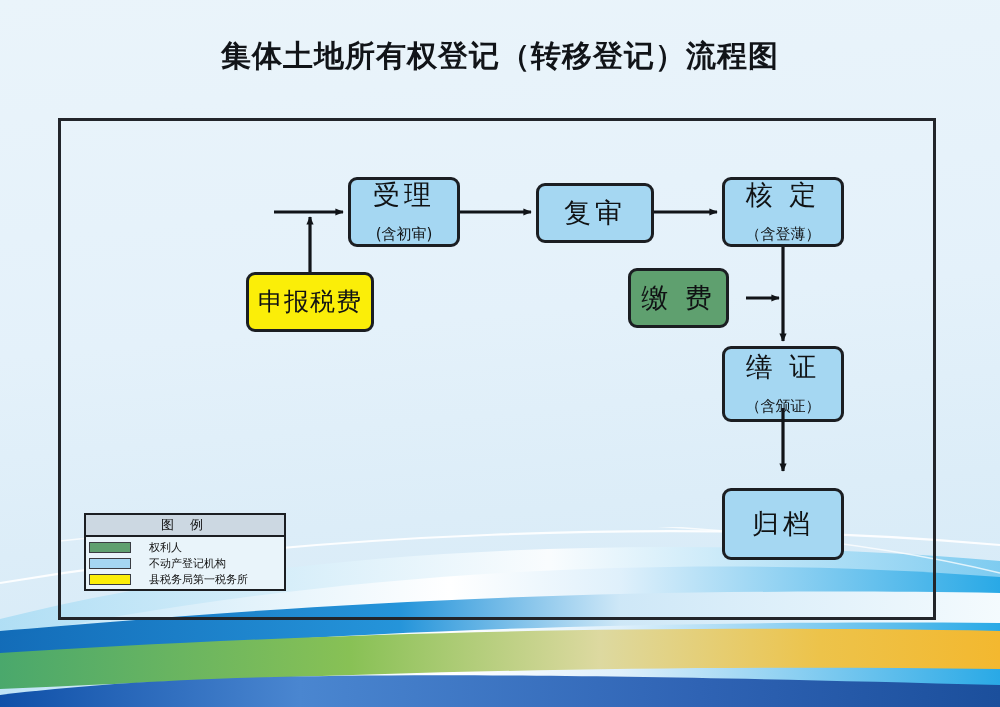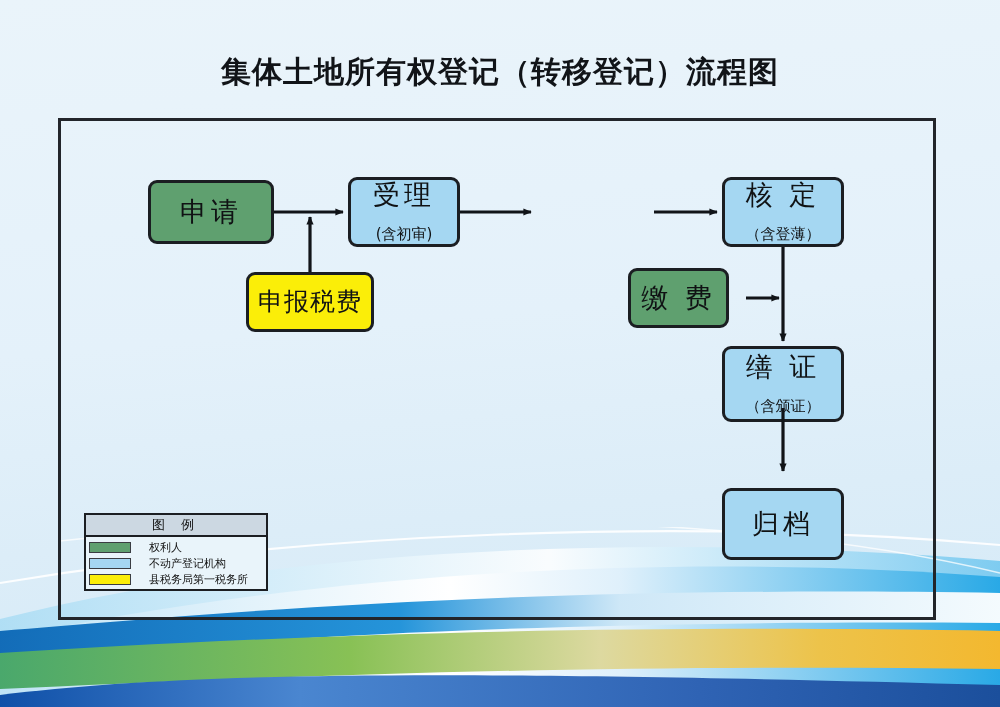--- a/index.html
+++ b/index.html
@@ -14,21 +14,21 @@
   
   #page {
     position:absolute; inset:0;
     background:linear-gradient(175deg,#eaf4fa 0%,#e4f1fa 45%,#dcedf8 70%,#d3e9f7 100%);
     overflow:hidden;
   }
   #deco { position:absolute; left:0; bottom:0; width:1000px; height:180px; }
 
   
   #title {
-    position:absolute; top:52px; left:0; width:1000px;
+    position:absolute; top:36px; left:0; width:1000px;
     text-align:center;
     font-family:"DejaVu Serif","Liberation Serif", serif;
     font-weight:700;
     font-size:30px;
     letter-spacing:1px;
     color:#111418;
     white-space:nowrap;
   }
 
   
@@ -61,21 +61,21 @@
   .node.yellow { background:#fbee08; }
   .node.yellow .main { font-size:25px; letter-spacing:1px; }
 
   
   #wires { position:absolute; left:0; top:0; width:1000px; height:707px; pointer-events:none; }
 
   
   #legend {
     position:absolute;
     left:84px; top:513px;
-    width:184px; height:78px;
+    width:202px; height:78px;
     border:2px solid #1b1e22;
     background:#e9f4fa;
     font-family:"DejaVu Sans","Liberation Sans", sans-serif;
   }
   #legend .lg-head {
     height:22px;
     border-bottom:2px solid #1b1e22;
     background:#ccd8e2;
     display:flex; align-items:center; justify-content:center;
     font-size:13px; letter-spacing:6px; color:#111;
@@ -135,29 +135,29 @@
     <path d="M0,168 C180,146 420,142 1000,158 L1000,180 L0,180 Z" fill="url(#gNavy)"></path>
 
     <path d="M0,56 C300,6 680,-10 1000,18" fill="none" stroke="#ffffff" stroke-width="2.2" opacity="0.9"></path>
     <path d="M60,14 C380,-22 760,-12 1000,46" fill="none" stroke="#ffffff" stroke-width="1.6" opacity="0.75"></path>
   </svg>
 
   <div id="title">集体土地所有权登记（转移登记）流程图</div>
 
   <div id="frame"></div>
 
-  <div class="node green" style="left:148px; top:180px; width:126px; height:64px;">
-    <span class="main">申请</span>
-  </div>
 
   <div class="node blue" style="left:348px; top:177px; width:112px; height:70px;">
     <span class="main">受理</span>
     <span class="sub">(含初审)</span>
   </div>
 
+  <div class="node blue" style="left:536px; top:183px; width:118px; height:60px;">
+    <span class="main">复审</span>
+  </div>
 
   <div class="node yellow" style="left:246px; top:272px; width:128px; height:60px;">
     <span class="main">申报税费</span>
   </div>
 
   <div class="node blue" style="left:722px; top:177px; width:122px; height:70px;">
     <span class="main">核 定</span>
     <span class="sub">（含登薄）</span>
   </div>
 

